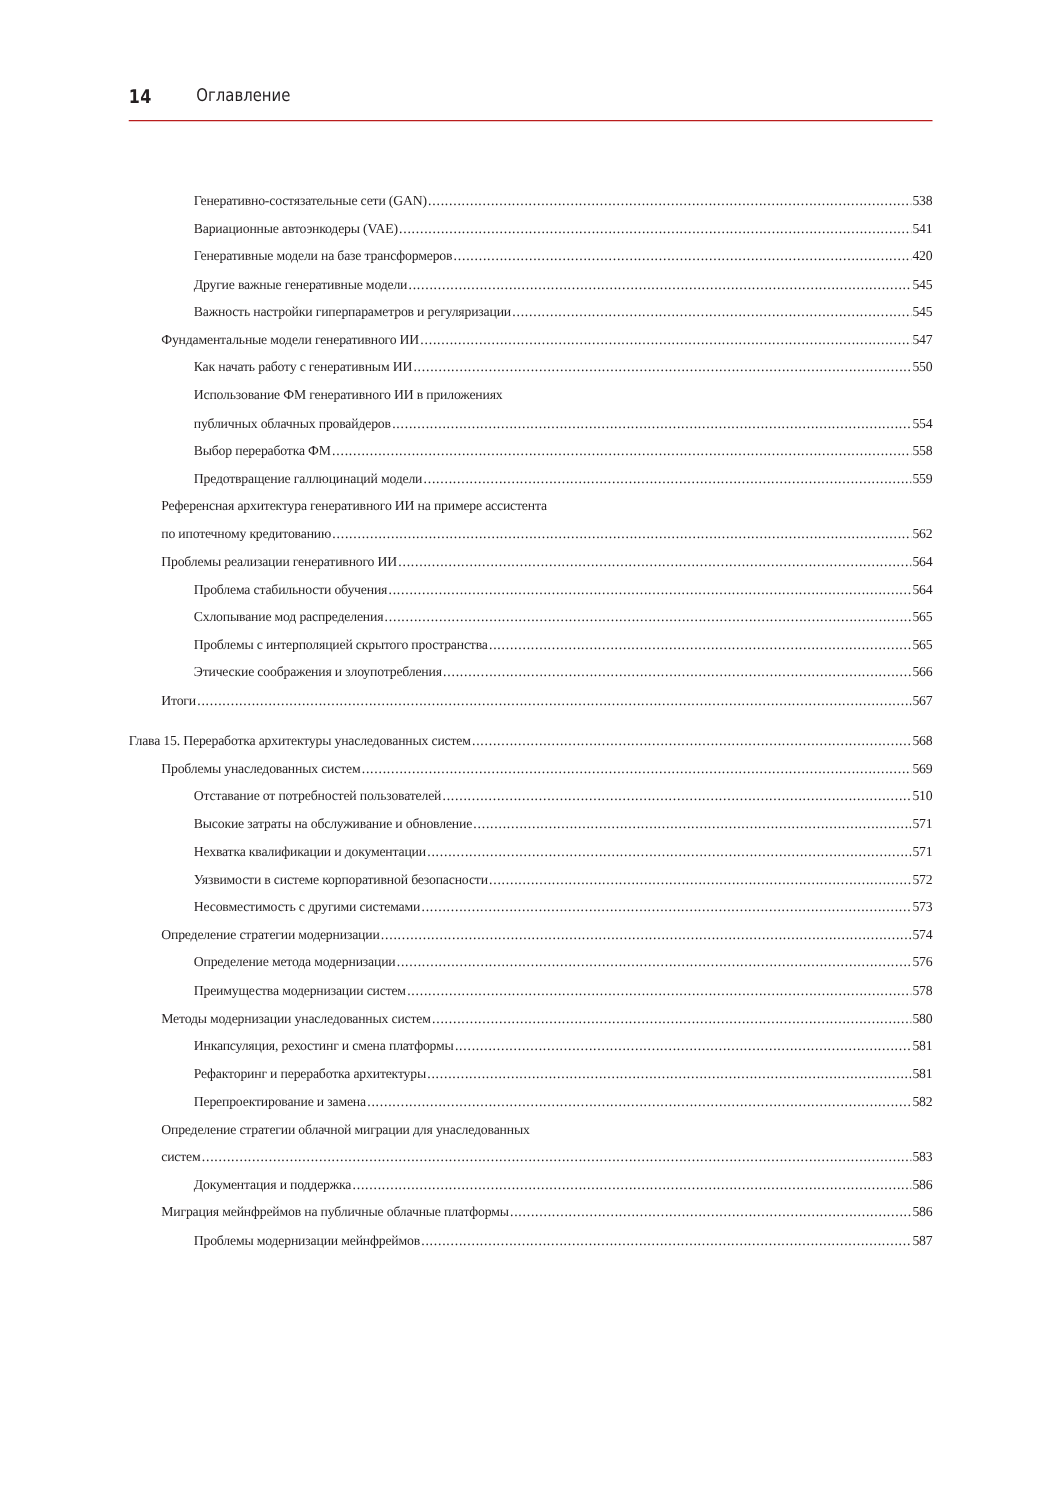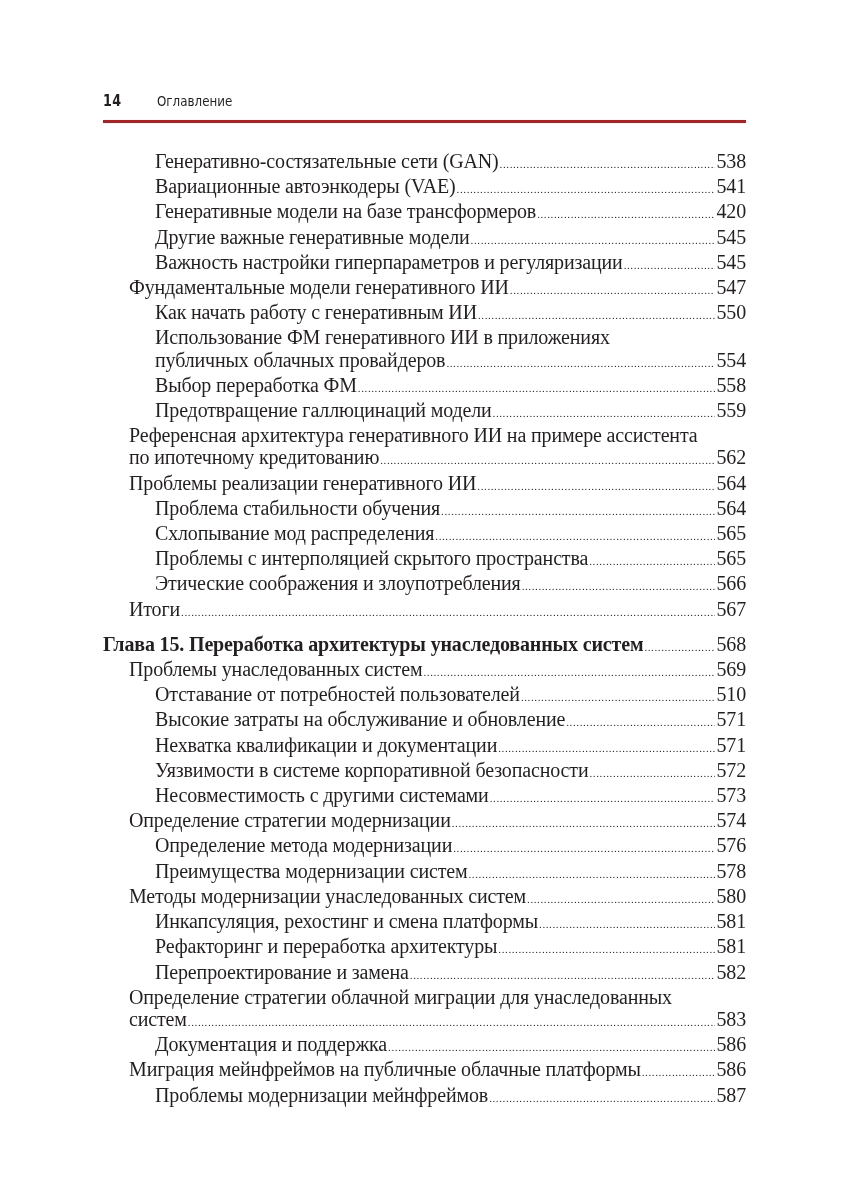--- a/index.html
+++ b/index.html
@@ -1,30 +1,30 @@
 <!DOCTYPE html>
 <html><head>
 <meta charset="utf-8">
 <style>
   html, body { margin: 0; padding: 0; background: #ffffff; }
   body { width: 849px; height: 1200px; position: relative; overflow: hidden; color: #231f20; }
-  .header { position: absolute; left: 103px; top: 92px; width: 643px; height: 28px; border-bottom: 3px solid #b91c1c; }
+  .header { position: absolute; left: 103px; top: 68px; width: 643px; height: 28px; border-bottom: 1px solid #b91c1c; }
   .page-num { position: absolute; left: 0; top: 0; font-family: "DejaVu Sans", sans-serif; font-size: 15px; font-weight: bold; letter-spacing: 0.5px; transform: scaleX(0.85); transform-origin: left; }
   .running-title { position: absolute; left: 54px; top: 1px; font-family: "DejaVu Sans", sans-serif; font-size: 14px; transform: scaleX(0.85); transform-origin: left; }
   .toc { position: absolute; left: 103px; top: 150px; width: 643px; }
-  .entry { position: relative; font-family: "Liberation Serif", serif; font-size: 20px; line-height: 22.2px; letter-spacing: -0.15px; }
+  .entry { position: relative; font-family: "Liberation Serif", serif; font-size: 11px; line-height: 22.2px; letter-spacing: -0.15px; }
   .row { display: flex; align-items: baseline; }
   .row .title { white-space: nowrap; }
   .row .dots { flex: 1; overflow: hidden; white-space: nowrap; margin: 0 1px; }
   .row .dots::after { content: "........................................................................................................................................................................................................................................................................"; letter-spacing: 0.6px; font-size: 11px; }
   .row .page { white-space: nowrap; text-align: center; }
   .lvl0 { padding-left: 0; }
   .lvl1 { padding-left: 26px; }
   .lvl2 { padding-left: 52px; }
-  .bold .title { font-weight: bold; text-align: right; }
+  .bold .title { font-weight: normal; text-align: right; }
   .chapter { margin-top: 10px; }
   .line1 { white-space: nowrap; }
 </style>
 </head>
 <body>
 
 <div class="header">
   <span class="page-num">14</span>
   <span class="running-title">Оглавление</span>
 </div>

